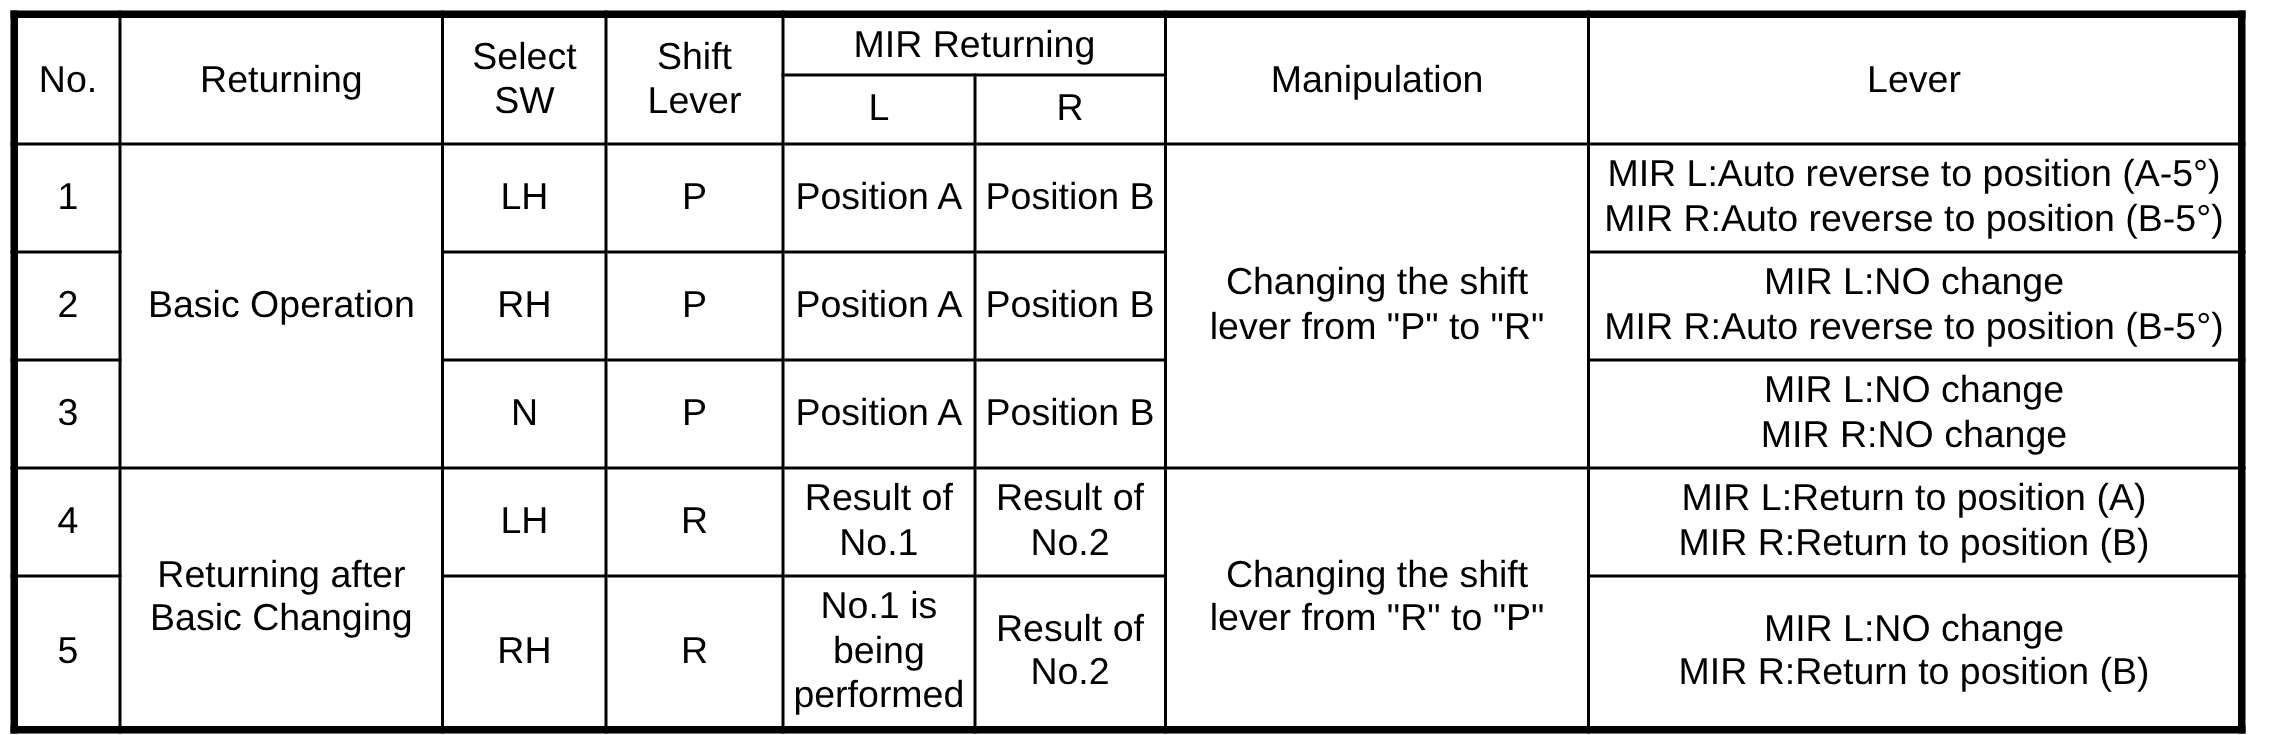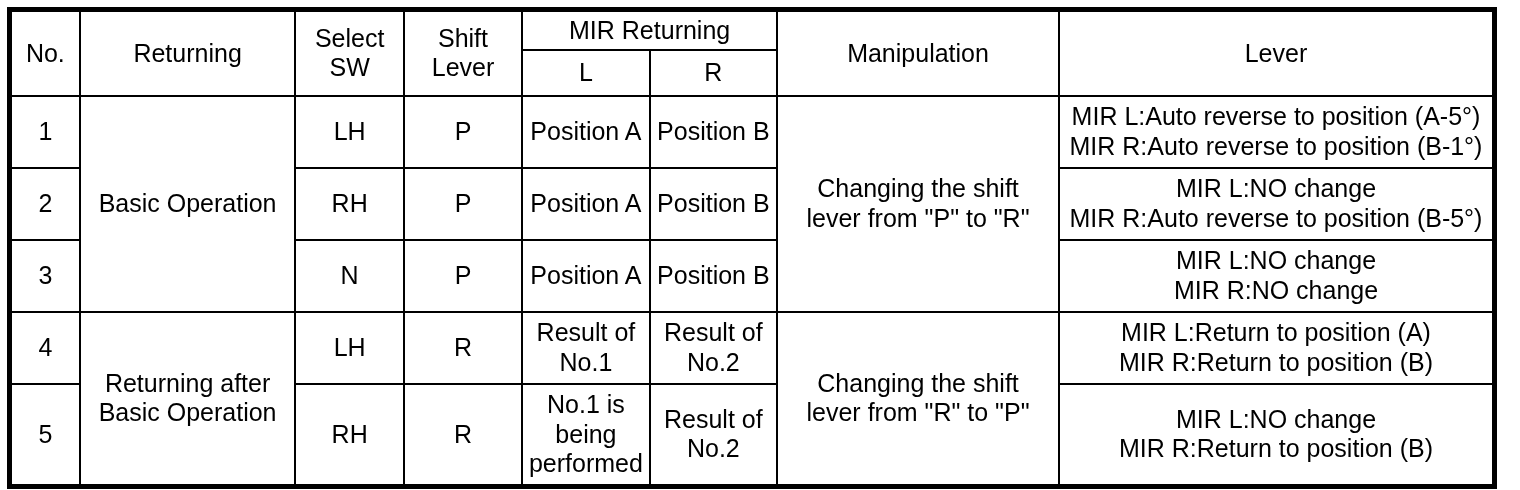--- a/index.html
+++ b/index.html
@@ -121,21 +121,21 @@
       <tr class="row-body">
         <td>1</td>
         <td class="cell-oper" rowspan="3">Basic Operation</td>
         <td>LH</td>
         <td>P</td>
         <td class="cell-mir">Position A</td>
         <td class="cell-mir">Position B</td>
         <td class="cell-manip" rowspan="3">Changing the shift
 lever from "P" to "R"</td>
         <td class="cell-result">MIR L:Auto reverse to position (A-5°)
-MIR R:Auto reverse to position (B-1°)</td>
+MIR R:Auto reverse to position (B-5°)</td>
       </tr>
       <tr class="row-body">
         <td>2</td>
         <td>RH</td>
         <td>P</td>
         <td class="cell-mir">Position A</td>
         <td class="cell-mir">Position B</td>
         <td class="cell-result">MIR L:NO change
 MIR R:Auto reverse to position (B-5°)</td>
       </tr>
@@ -144,21 +144,21 @@
         <td>N</td>
         <td>P</td>
         <td class="cell-mir">Position A</td>
         <td class="cell-mir">Position B</td>
         <td class="cell-result">MIR L:NO change
 MIR R:NO change</td>
       </tr>
       <tr class="row-body">
         <td>4</td>
         <td class="cell-oper" rowspan="2">Returning after
-Basic Operation</td>
+Basic Changing</td>
         <td>LH</td>
         <td>R</td>
         <td class="cell-mir">Result of
 No.1</td>
         <td class="cell-mir">Result of
 No.2</td>
         <td class="cell-manip" rowspan="2">Changing the shift
 lever from "R" to "P"</td>
         <td class="cell-result">MIR L:Return to position (A)
 MIR R:Return to position (B)</td>

